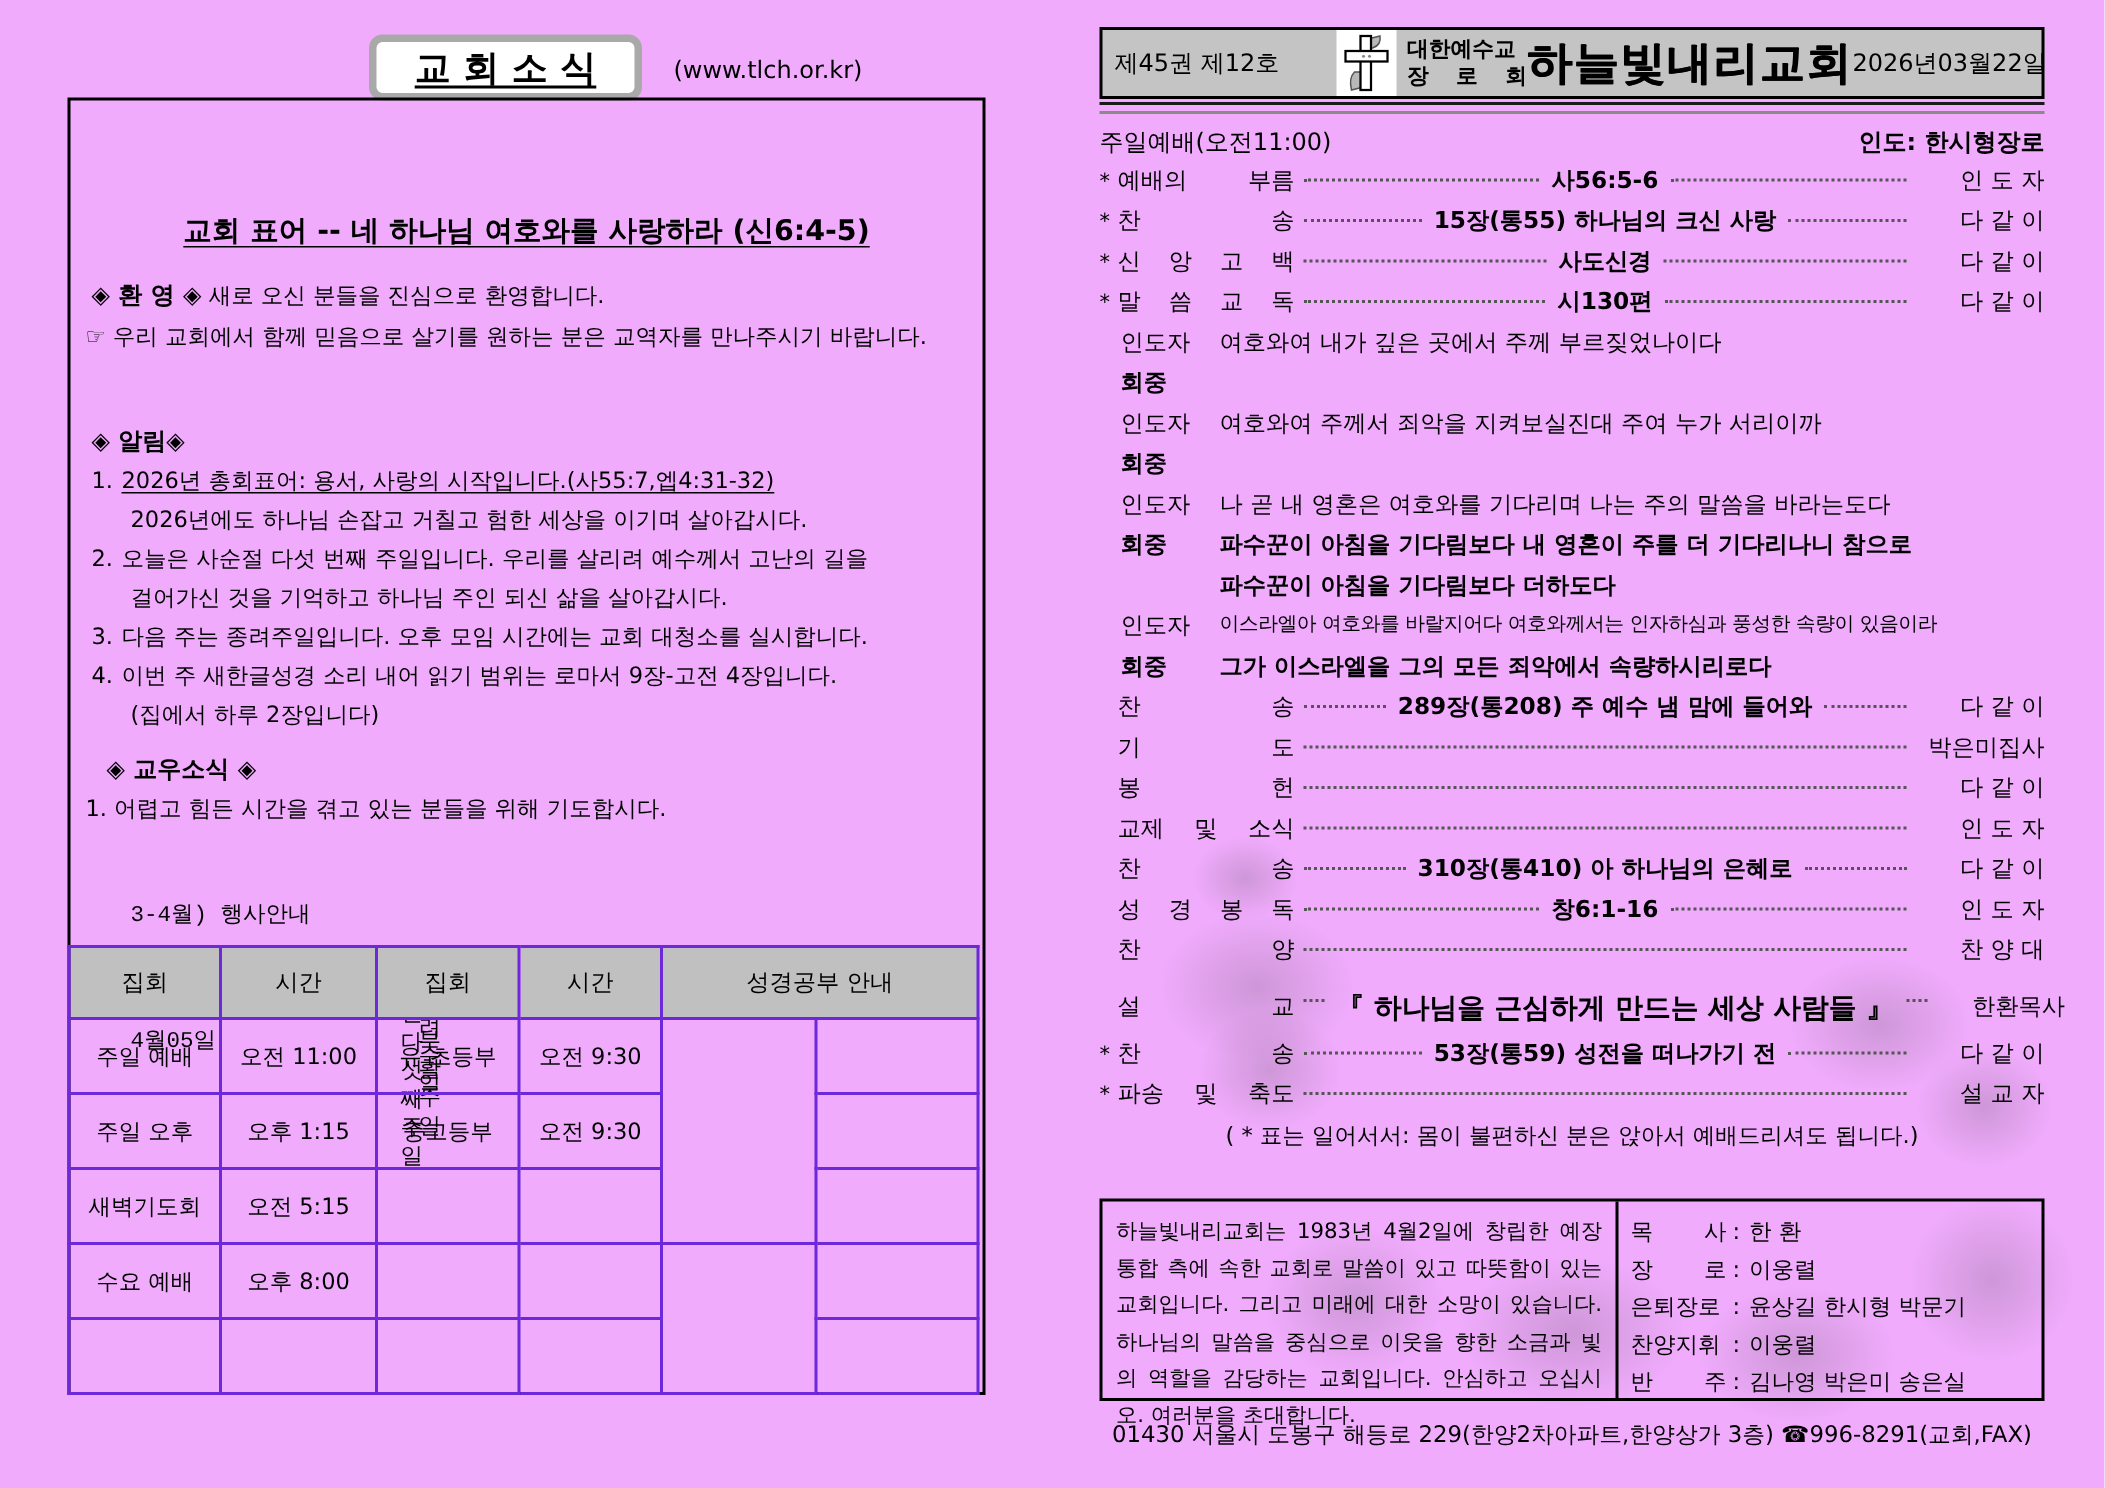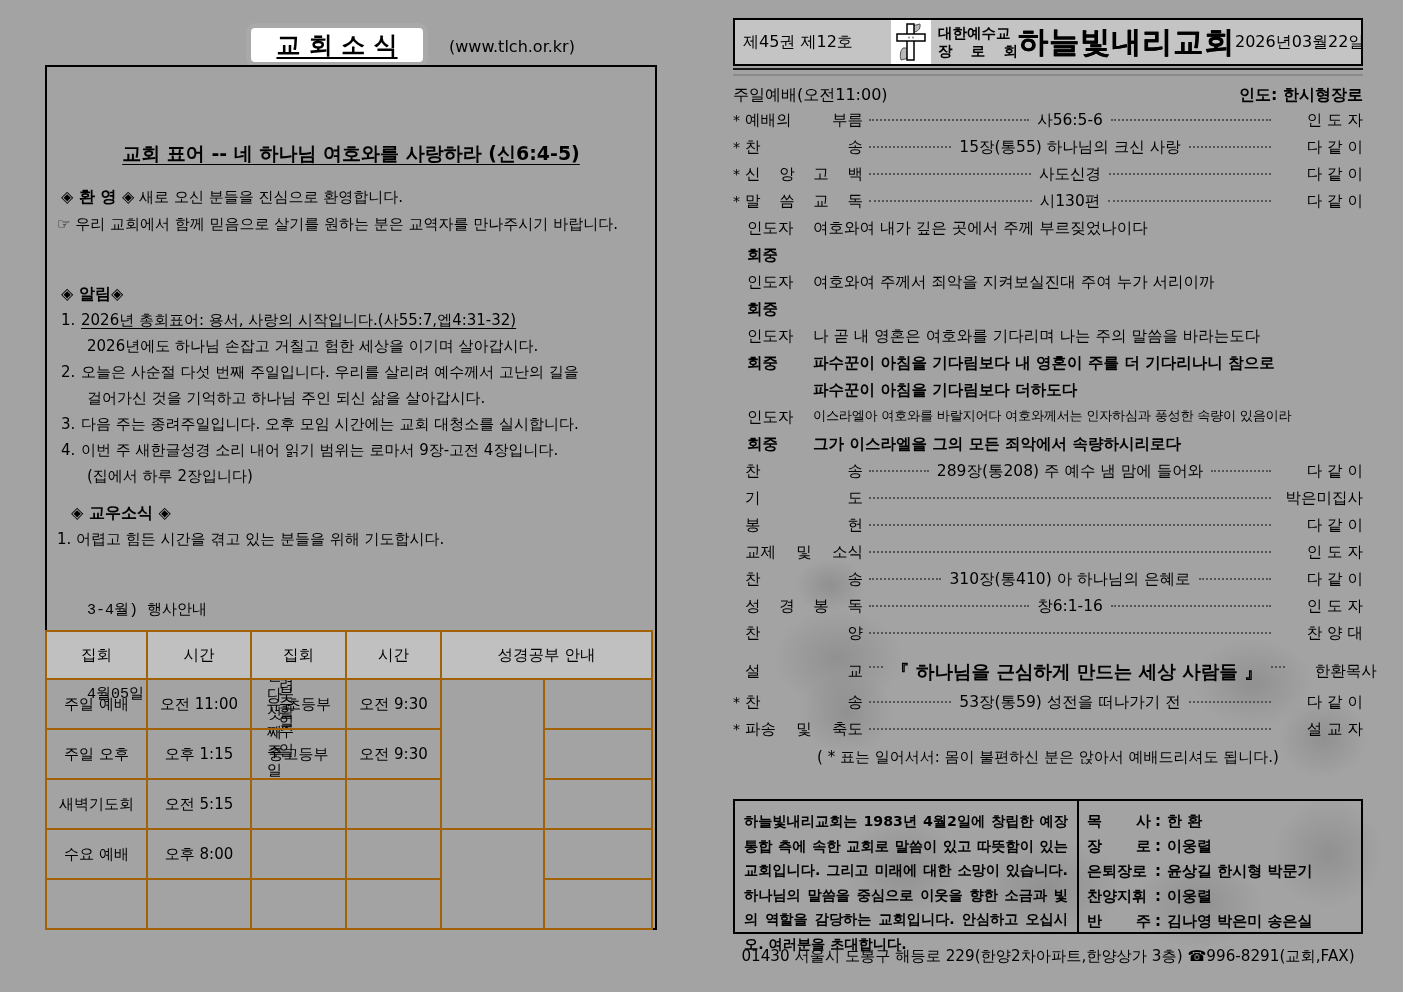--- a/index.html
+++ b/index.html
@@ -1,16 +1,16 @@
 <!DOCTYPE html>
 <html><head>
 <meta charset="utf-8">
 <style>
   html,body{margin:0;padding:0;background:#fff;}
-  .canvas{position:relative;width:1403px;height:992px;background:#a3a3a3;overflow:hidden;
+  .canvas{position:relative;width:1403px;height:992px;background:#f0abfc;overflow:hidden;
           font-family:"DejaVu Sans",sans-serif;color:#000;}
   
   .lp-title-box{position:absolute;left:246px;top:23px;width:172px;height:34px;
     border:5px solid #a9a9a9;border-radius:9px;background:#fff;
     display:flex;align-items:center;justify-content:center;}
   .lp-title-box span{font-size:24px;font-weight:bold;text-decoration:underline;
     text-underline-offset:4px;white-space:nowrap;}
   .lp-website{position:absolute;left:437px;top:37px;font-size:16px;margin-left:12px;}
   .lp-box{position:absolute;left:45px;top:65px;width:608px;height:861px;border:2px solid #000;}
   .lp-motto{position:absolute;top:74px;left:0;width:100%;text-align:center;
@@ -19,21 +19,21 @@
   .lp-sec{font-weight:bold;font-size:16px;}
   .notice-list{position:absolute;left:14px;top:244px;font-size:15px;}
   .notice-line{height:26px;white-space:nowrap;display:flex;}
   .notice-num{display:inline-block;width:20px;flex:0 0 20px;}
   .u{text-decoration:underline;text-underline-offset:3px;}
   .events{position:absolute;left:40px;top:533px;font-size:15px;font-family:Liberation Mono, monospace;}
   .event-row{position:relative;height:28px;}
   .event-name{position:absolute;left:180px;top:0;}
   
   .schedule{position:absolute;left:-2px;bottom:-2px;border-collapse:collapse;table-layout:fixed;}
-  .schedule th,.schedule td{border:2px solid #a16207;font-weight:normal;font-size:15px;
+  .schedule th,.schedule td{border:2px solid #6d28d9;font-weight:normal;font-size:15px;
      text-align:center;padding:12px;overflow:hidden;white-space:nowrap;}
   .schedule th{background:#c0c0c0;height:22px;font-size:15.5px;}
   .schedule td{height:24px;margin-top:24px;}
   
   .right-page{position:absolute;left:733px;top:18px;width:630px;}
   .right-page > *{position:relative;z-index:1;}
   .wm{position:absolute;z-index:0 !important;border-radius:50%;
       background:radial-gradient(closest-side,rgba(70,70,70,0.20),rgba(70,70,70,0));}
   .masthead{height:48px;background:#c4c4c4;border:2px solid #000;
      display:flex;align-items:center;padding:0 8px;box-sizing:border-box;}
@@ -45,30 +45,30 @@
      text-shadow:0.6px 0 0 #000;}
   .mh-date{margin-left:auto;font-size:16px;white-space:nowrap;}
   .mh-rule{height:4px;border-top:2px solid #1a1a1a;border-bottom:2px solid #8a8a8a;margin-top:2px;}
   .subhead{margin-top:9px;display:flex;justify-content:space-between;font-size:16px;height:22px;}
   .subhead .leader{font-weight:bold;}
   .order{margin-top:3px;}
   .oline{display:flex;align-items:baseline;height:27px;font-size:15.5px;}
   .star{width:12px;flex:0 0 12px;font-size:14px;}
   .olabel{display:inline-block;width:118px;flex:0 0 118px;text-align:justify;text-align-last:justify;white-space:nowrap;}
   .dots{flex:1 1 auto;border-bottom:2px dotted #555;transform:translateY(-4px);margin:0 6px;min-width:14px;}
-  .ocenter{white-space:nowrap;padding:0 2px;}
+  .ocenter{white-space:nowrap;padding:0 2px;font-weight:bold;}
   .oright{display:inline-block;width:86px;flex:0 0 86px;text-align:right;white-space:nowrap;}
   .rline{display:flex;height:27px;font-size:15.5px;padding-left:14px;white-space:nowrap;}
   .rspeaker{width:66px;flex:0 0 66px;}
   .bold{font-weight:bold;}
   .rsmall{font-size:13.2px;letter-spacing:-0.3px;}
   .sermon{height:42px;align-items:center;}
   .sermon .ocenter{font-size:18.5px;font-weight:bold;}
   .snote{height:28px;font-size:15px;text-align:center;margin-top:2px;}
-  .info-box{margin-top:23px;border:2px solid #000;display:flex;height:131px;box-sizing:content-box;font-weight:bold;}
+  .info-box{margin-top:23px;border:2px solid #000;display:flex;height:131px;box-sizing:content-box;}
   .ib-about{flex:1 1 auto;padding:8px 9px;font-size:14.2px;line-height:24.5px;text-align:justify;
      border-right:2px solid #000;}
   .ib-staff{width:266px;flex:0 0 266px;padding:8px 8px;font-size:15px;line-height:25px;}
   .staff-line{white-space:nowrap;}
   .staff-role{display:inline-block;width:64px;text-align:justify;text-align-last:justify;}
   .staff-sep{padding:0 6px 0 4px;}
   .address{margin-top:12px;text-align:center;font-size:15.2px;white-space:nowrap;}
 </style>
 </head>
 <body>

